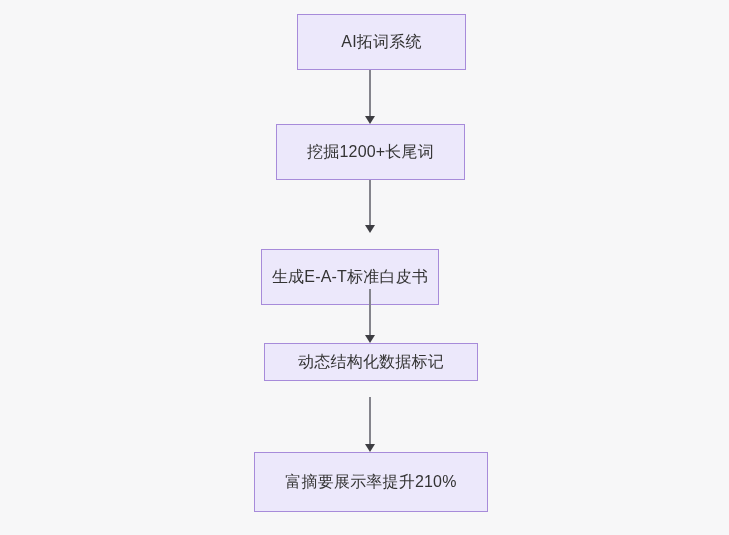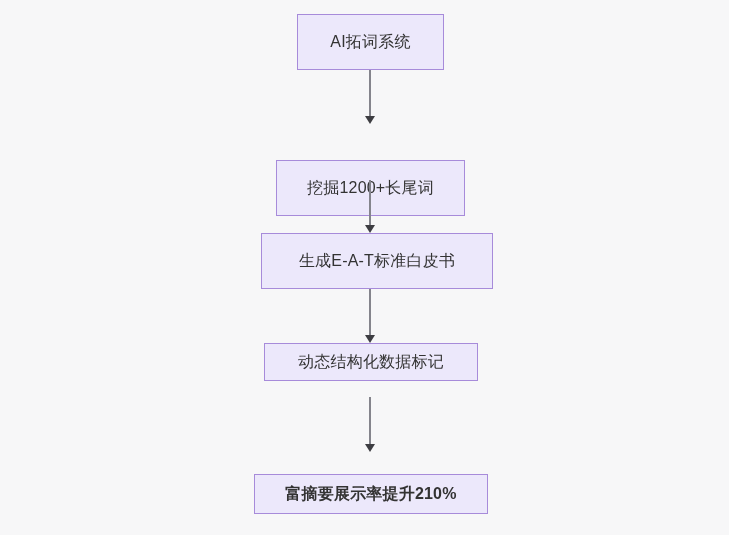--- a/index.html
+++ b/index.html
@@ -58,53 +58,53 @@
     border-left: 5.5px solid transparent;
     border-right: 5.5px solid transparent;
     border-top: 8px solid #3d3d42;
   }
 </style>
 </head>
 <body>
 
 <div id="flowchart">
 
-  <div class="node" style="left:297px; top:14px; width:147px; height:56px;">
+  <div class="node" style="left:297px; top:14px; width:169px; height:56px;">
     <span class="node-label">AI拓词系统</span>
   </div>
 
   <div class="connector" style="left:358px; top:70px; height:54px;">
     <div class="conn-line" style="height:47px;"></div>
     <div class="conn-head" style="top:46px;"></div>
   </div>
 
-  <div class="node" style="left:276px; top:124px; width:189px; height:56px;margin-top:36px;">
+  <div class="node" style="left:276px; top:124px; width:189px; height:56px;">
     <span class="node-label">挖掘1200+长尾词</span>
   </div>
 
   <div class="connector" style="left:358px; top:180px; height:53px;">
     <div class="conn-line" style="height:46px;"></div>
     <div class="conn-head" style="top:45px;"></div>
   </div>
 
-  <div class="node" style="left:261px; top:233px; width:232px; height:56px;justify-content:center;">
+  <div class="node" style="left:261px; top:249px; width:178px; height:56px;justify-content:center;">
     <span class="node-label">生成E-A-T标准白皮书</span>
   </div>
 
   <div class="connector" style="left:358px; top:289px; height:54px;">
     <div class="conn-line" style="height:47px;"></div>
     <div class="conn-head" style="top:46px;"></div>
   </div>
 
   <div class="node" style="left:264px; top:343px; width:214px; height:38px;">
     <span class="node-label">动态结构化数据标记</span>
   </div>
 
   <div class="connector" style="left:358px; top:397px; height:55px;">
     <div class="conn-line" style="height:48px;"></div>
     <div class="conn-head" style="top:47px;"></div>
   </div>
 
-  <div class="node" style="left:254px; top:474px; width:234px; height:40px;font-weight:bold;">
+  <div class="node" style="left:254px; top:452px; width:234px; height:60px;">
     <span class="node-label">富摘要展示率提升210%</span>
   </div>
 
 </div>
 
 </body></html>

